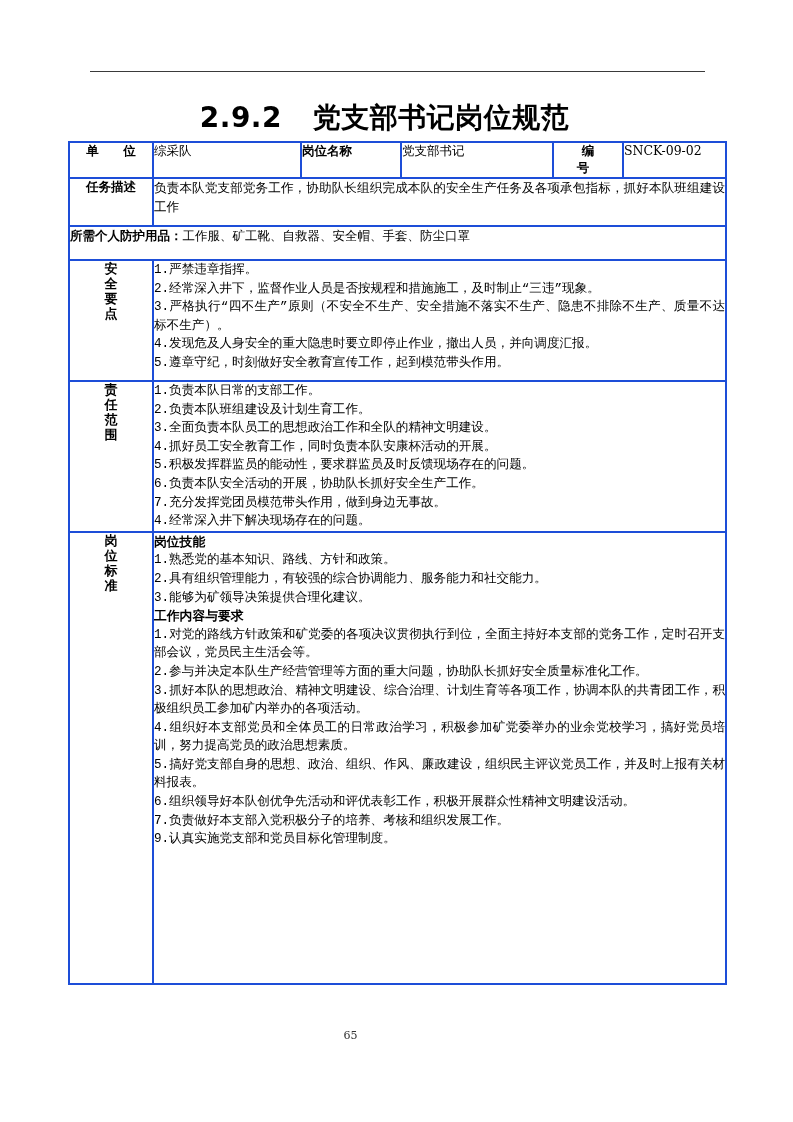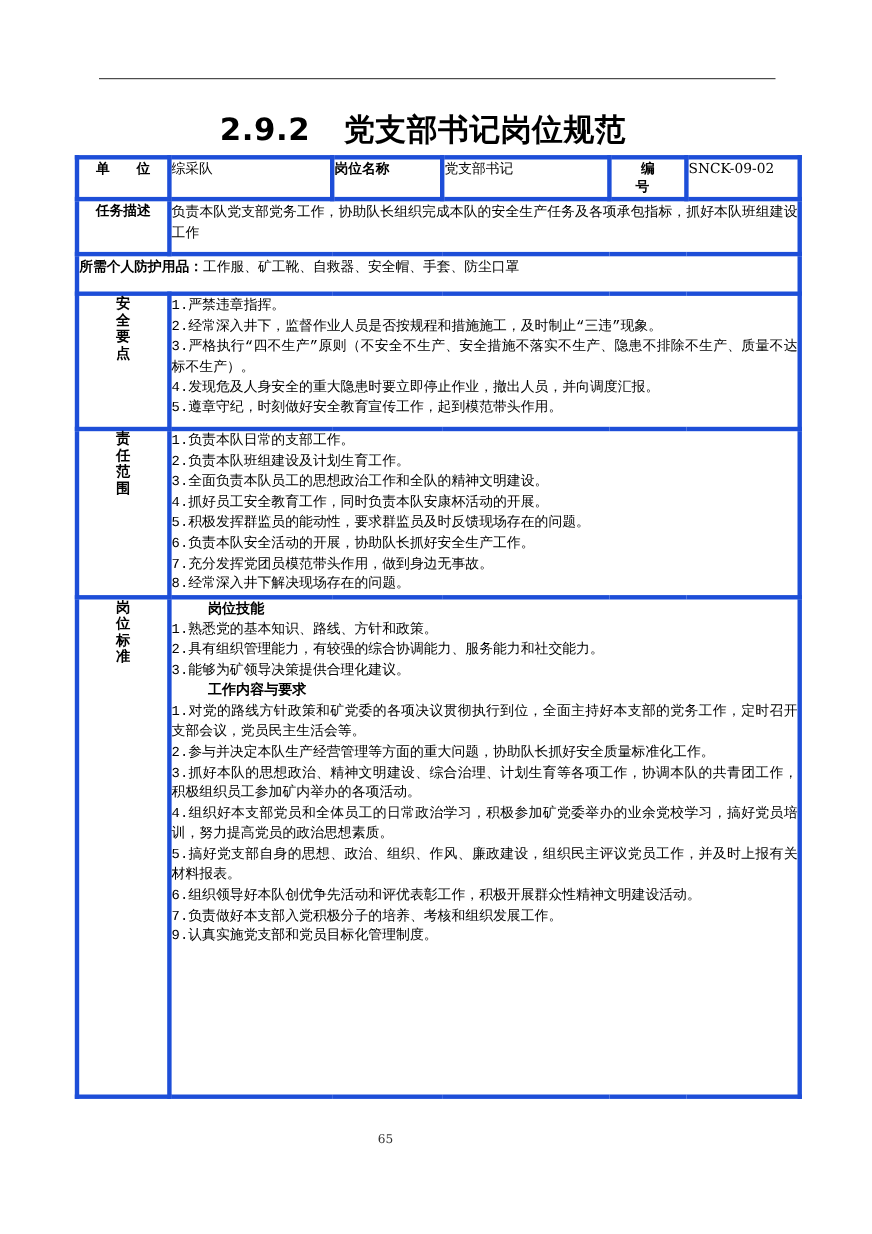--- a/index.html
+++ b/index.html
@@ -45,21 +45,21 @@
   }
   table.spec {
     position: absolute;
     left: 68px;
     top: 141px;
     width: 657px;
     border-collapse: collapse;
     table-layout: fixed;
   }
   table.spec td {
-    border: 4px solid #1d4ed8;
+    border: 2px solid #1d4ed8;
     vertical-align: top;
     padding: 0;
   }
   .lbl {
     font-family: "DejaVu Sans", "Liberation Sans", sans-serif;
     font-weight: bold;
     font-size: 12.5px;
   }
   .val {
     font-family: "DejaVu Serif", "Liberation Serif", serif;
@@ -127,21 +127,20 @@
     font-size: 12.6px;
     line-height: 18.6px;
     text-align: justify;
     text-justify: inter-ideograph;
   }
   .subhead {
     font-family: "DejaVu Sans", "Liberation Sans", sans-serif;
     font-weight: bold;
     font-size: 12.8px;
     line-height: 18.6px;
-    padding-left: 33px;
   }
   .page-number {
     position: absolute;
     left: 0;
     top: 1029px;
     width: 701px;
     text-align: center;
     font-family: "DejaVu Serif", "Liberation Serif", serif;
     font-size: 11px;
     color: #333;
@@ -206,21 +205,21 @@
         <span class="vlabel">责任范围</span>
       </td>
       <td colspan="5" class="list-block" style="height:137px">
         <div class="li">1.负责本队日常的支部工作。</div>
         <div class="li">2.负责本队班组建设及计划生育工作。</div>
         <div class="li">3.全面负责本队员工的思想政治工作和全队的精神文明建设。</div>
         <div class="li">4.抓好员工安全教育工作，同时负责本队安康杯活动的开展。</div>
         <div class="li">5.积极发挥群监员的能动性，要求群监员及时反馈现场存在的问题。</div>
         <div class="li">6.负责本队安全活动的开展，协助队长抓好安全生产工作。</div>
         <div class="li">7.充分发挥党团员模范带头作用，做到身边无事故。</div>
-        <div class="li">8.经常深入井下解决现场存在的问题。</div>
+        <div class="li">4.经常深入井下解决现场存在的问题。</div>
       </td>
     </tr>
 
     <tr>
       <td class="vlabel-cell">
         <span class="vlabel">岗位标准</span>
       </td>
       <td colspan="5" class="list-block" style="height:450px">
         <div class="subhead">岗位技能</div>
         <div class="li">1.熟悉党的基本知识、路线、方针和政策。</div>

